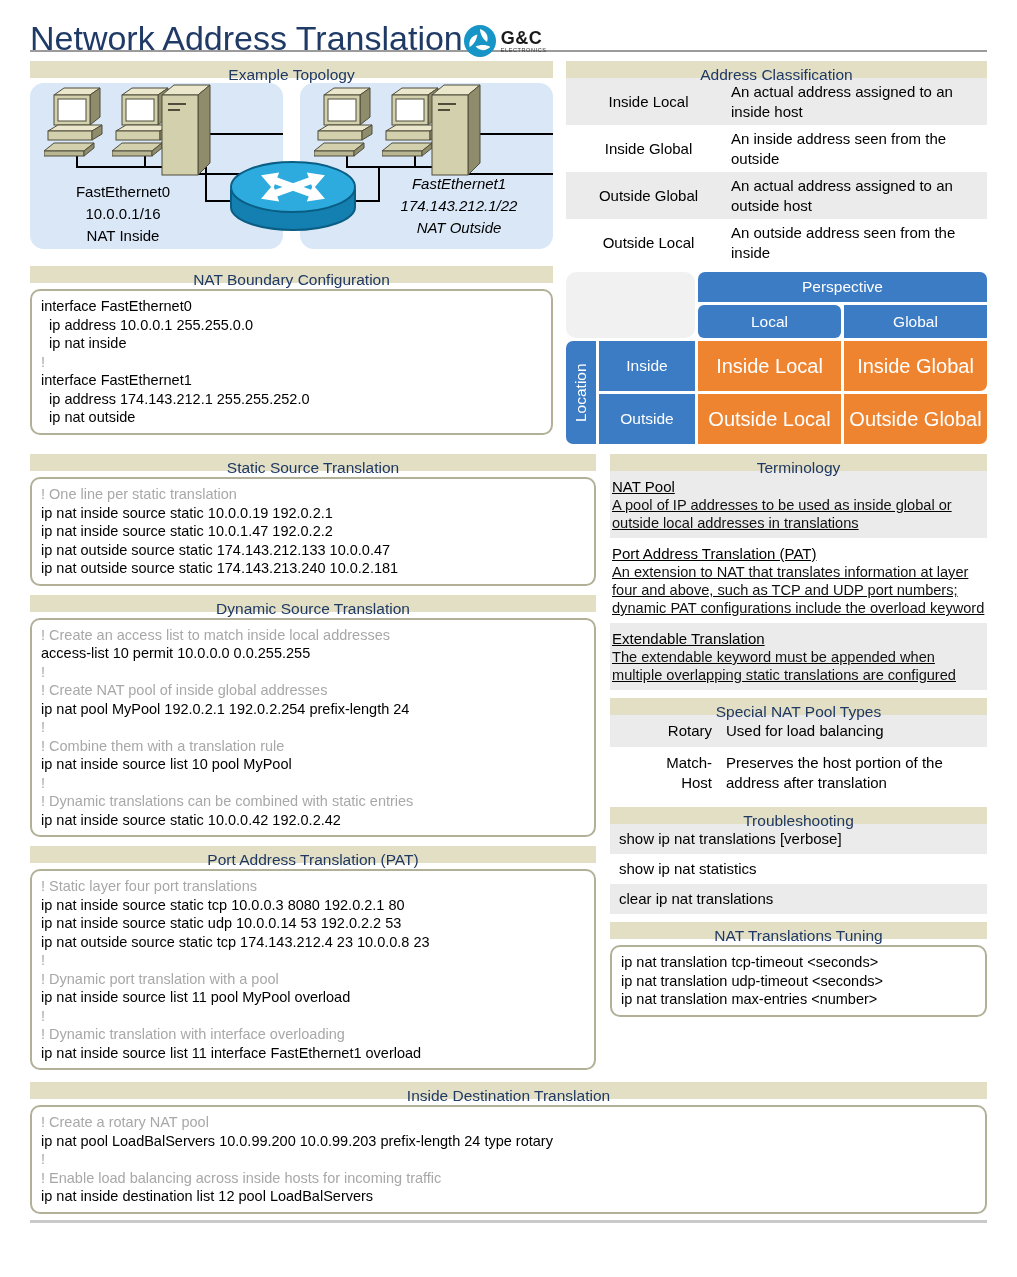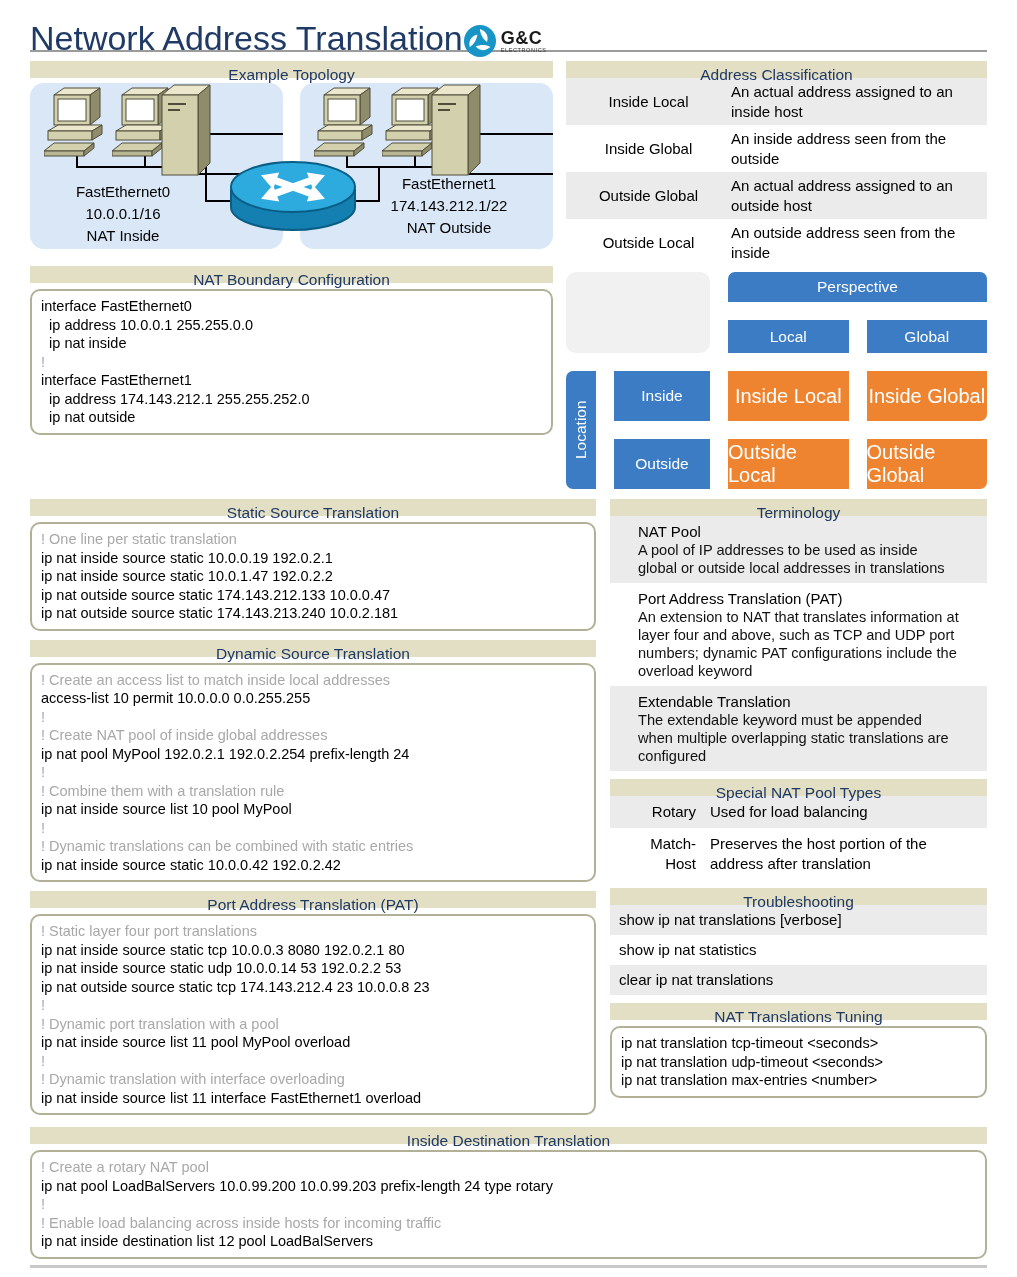--- a/index.html
+++ b/index.html
@@ -35,50 +35,50 @@
   .bottom { margin-top:12px; }
   .bottom-rule { border-top:3px solid #c9c9c9; margin-top:6px; }
 
   
   .topo { position:relative; height:170px; margin-top:5px; }
   .netbox { position:absolute; top:0; width:253px; height:166px; background:#d9e7f7; border-radius:14px; }
   .nb-left { left:0; } .nb-right { left:270px; }
   .tline { position:absolute; background:#000; }
   .dev { position:absolute; }
   .topo-label { position:absolute; width:150px; top:90px; text-align:center; font-size:15px; line-height:22px; }
-  .tl-left { left:18px;margin-top:8px; } .tl-right { left:344px; }
+  .tl-left { left:18px;margin-top:8px; } .tl-right { left:354px;font-style:italic; }
 
   
   .crow { display:flex; align-items:center; min-height:47px; }
   .crow:nth-child(odd) { background:#ebebeb; }
   .cterm { width:165px; flex:none; text-align:center; font-size:15px; }
   .cdef { flex:1; font-size:15px; line-height:20px; padding-right:4px; }
 
   
-  .matrix { display:grid; grid-template-columns:30px 96px 1fr 1fr; grid-template-rows:30px 33px 50px 50px; gap:18px; margin-top:6px; }
+  .matrix { display:grid; grid-template-columns:30px 96px 1fr 1fr; grid-template-rows:30px 33px 50px 50px; gap:3px; margin-top:6px;text-align:center; }
   .m-cell { display:flex; align-items:center; justify-content:center; color:#fff; font-size:15.5px; }
   .m-blue { background:#3b7cc4; }
   .m-orange { background:#ef8430; font-size:20px; }
   .m-corner { grid-column:1/3; grid-row:1/3; background:#f1f1f1; border-radius:10px; }
   .m-persp { grid-column:3/5; grid-row:1; border-radius:7px 7px 0 0; }
-  .m-local { grid-column:3; grid-row:2; } .m-global { grid-column:4; grid-row:2; }
+  .m-local { grid-column:3; grid-row:2;border-radius:6px; } .m-global { grid-column:4; grid-row:2; }
   .m-loc { grid-column:1; grid-row:3/5; writing-mode:vertical-rl; transform:rotate(180deg); border-radius:0 7px 7px 0; }
   .m-inside { grid-column:2; grid-row:3; }
   .m-il { grid-column:3; grid-row:3; } .m-ig { grid-column:4; grid-row:3; border-radius:0 0 7px 0; }
   .m-outside { grid-column:2; grid-row:4; }
   .m-ol { grid-column:3; grid-row:4; } .m-og { grid-column:4; grid-row:4; border-radius:0 0 7px 0; }
 
   
-  .trow { padding:6px 28px; }
+  .trow { padding:6px 2px;text-decoration:underline; }
   .trow:nth-child(odd) { background:#ebebeb; }
   .tterm { font-size:15px; line-height:19px; color:#000; }
   .tdef { font-size:14.6px; line-height:18px; color:#111; }
 
   
-  .srow { display:flex; align-items:center; padding:6px 8px; }
+  .srow { display:flex; align-items:center; padding:6px 24px; }
   .srow:nth-child(odd) { background:#ebebeb; }
   .sterm { width:92px; flex:none; text-align:right; padding-right:14px; font-size:15px; line-height:20px; white-space:pre-line; }
   .sdef { font-size:15px; line-height:20px; }
 
   
   .xrow { height:30px; line-height:30px; padding-left:9px; font-size:15px; }
   .xrow:nth-child(odd) { background:#ebebeb; }
 </style>
 </head>
 <body>

